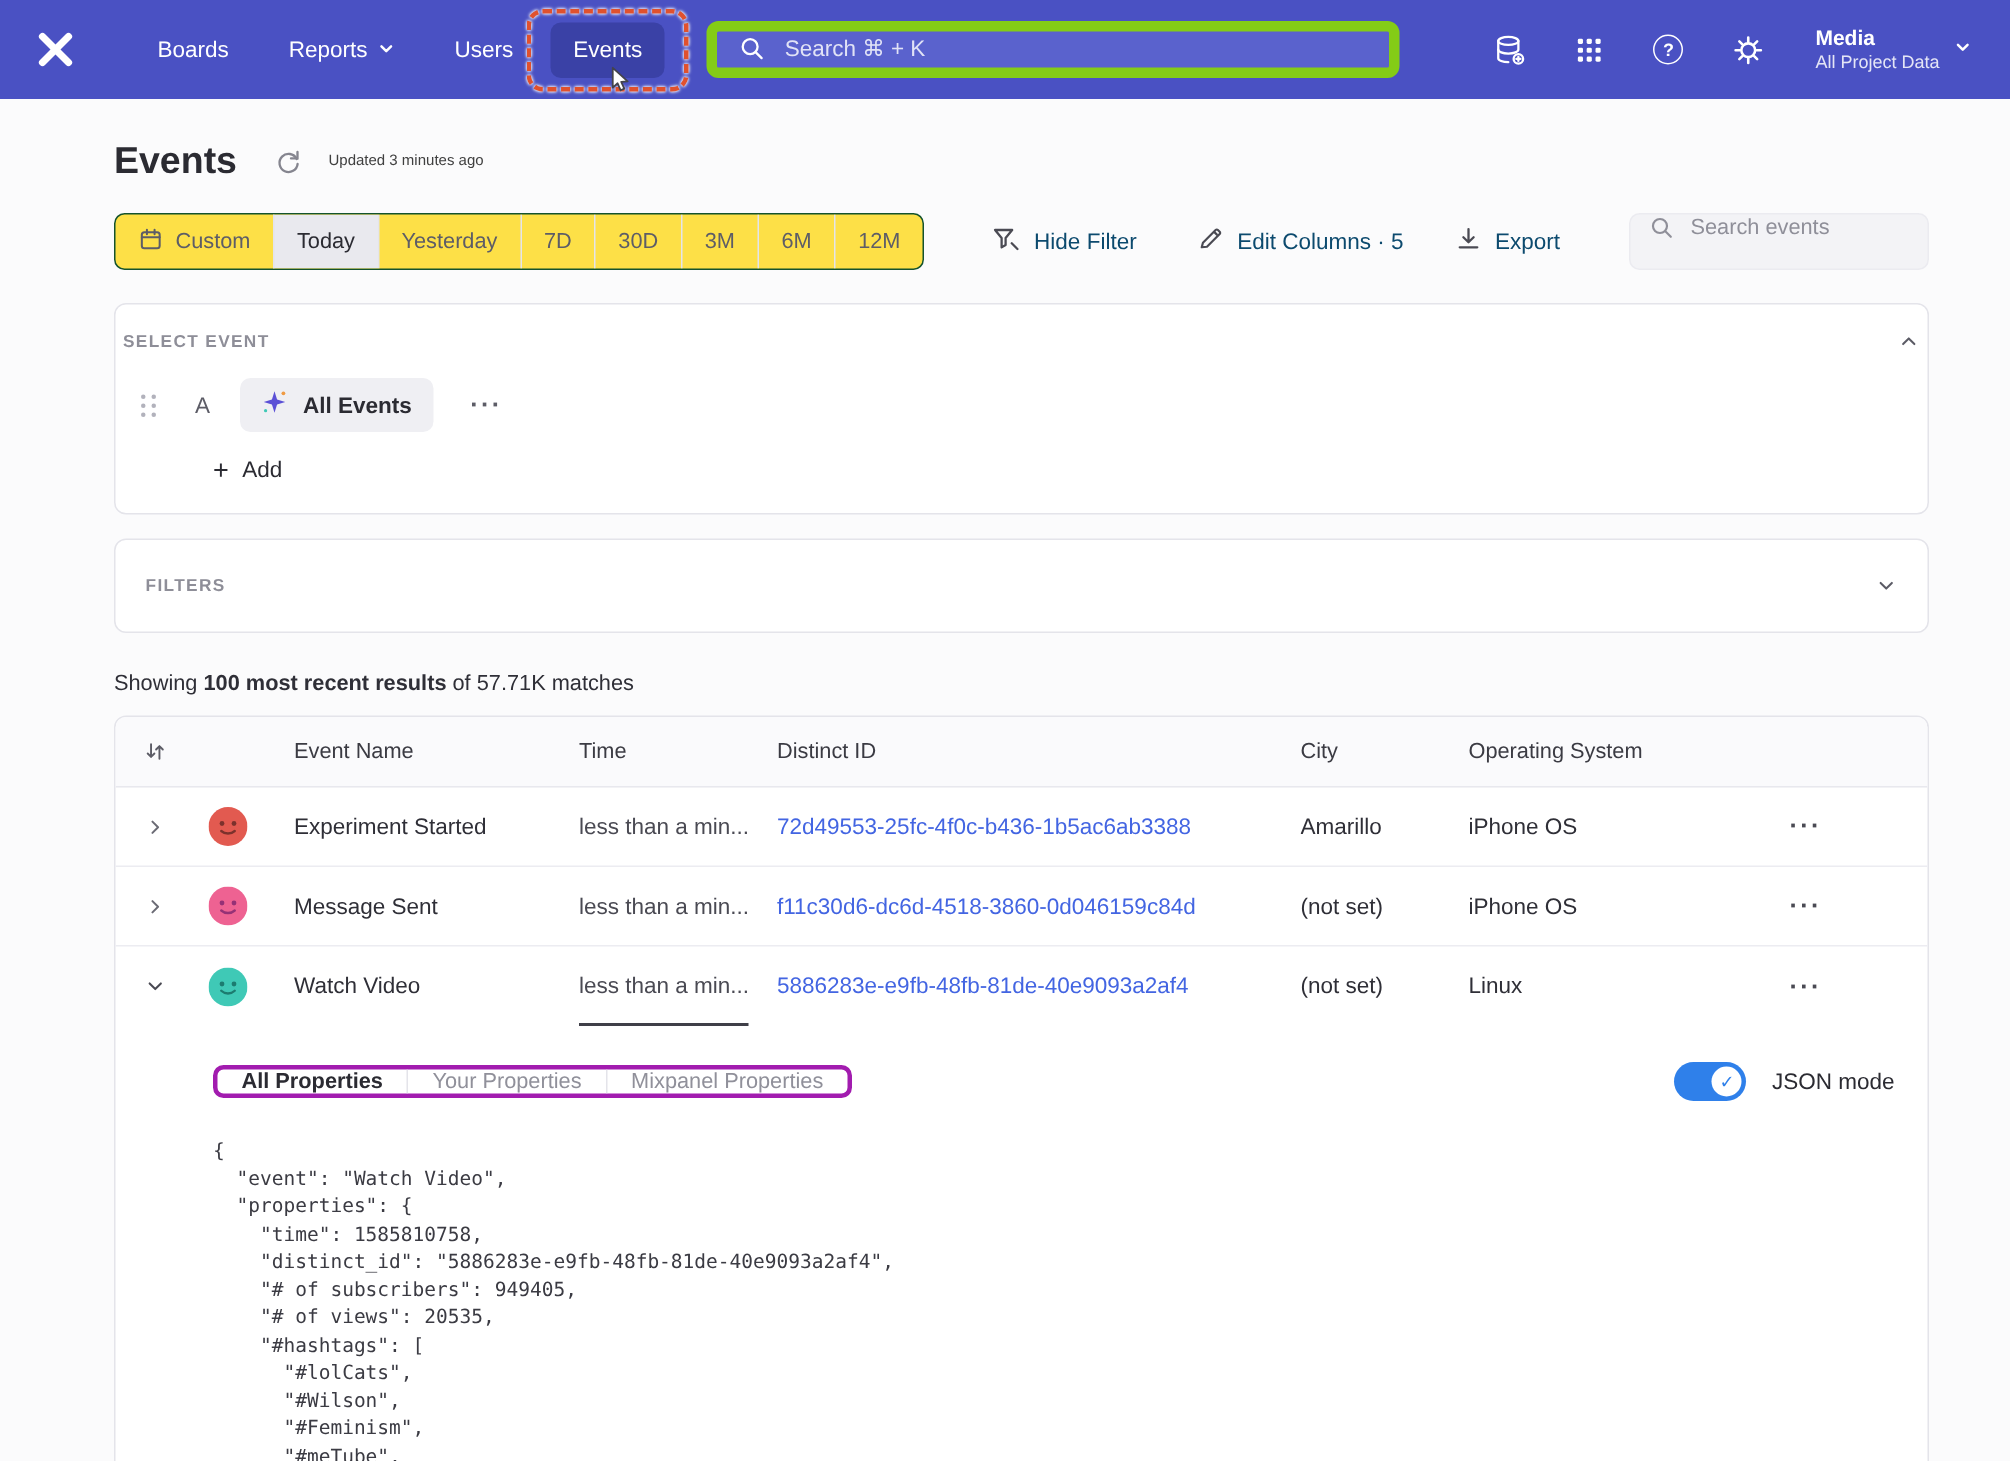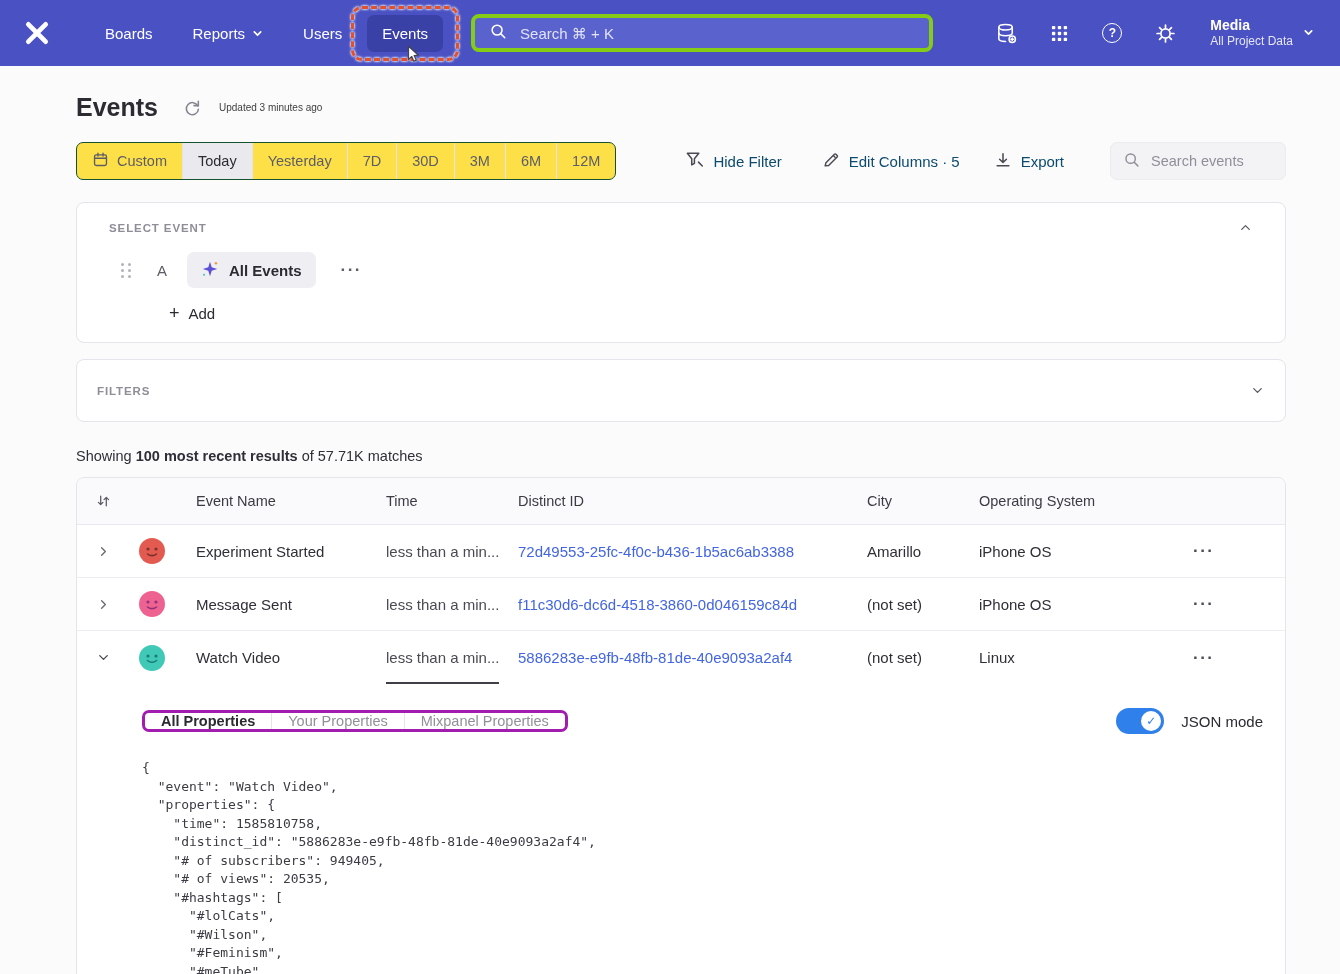--- a/index.html
+++ b/index.html
@@ -14,22 +14,22 @@
   .navbar { position:relative; display:flex; align-items:center; height:66px; background:#4a51c3; padding:0 26px 0 22px; }
   .logo { width:30px; height:30px; margin-right:38px; display:flex; align-items:center; justify-content:center; cursor:pointer; }
   .nav-items { display:flex; align-items:center; gap:10px; }
   .nav-item { position:relative; color:#fff; font-size:15px; padding:10px 15px; border-radius:7px; display:flex; align-items:center; gap:7px; cursor:pointer; white-space:nowrap; }
   .nav-item.active { background:#3a41a6; }
   .annotation-box { position:absolute; left:-16px; right:-16px; top:-9px; bottom:-9px;
     border:3px dashed #e0512e; border-radius:11px; pointer-events:none;
     filter:drop-shadow(0 0 1px rgba(255,255,255,.95)) drop-shadow(0 0 1px rgba(255,255,255,.8)); }
   .cursor { position:absolute; left:52%; bottom:-14px; }
 
-  .nav-search { display:flex; align-items:center; gap:11px; width:462px; height:38px; margin-left:28px;
-    background:#5a62cd; border:4px solid #84cc16; border-radius:8px; padding:2px 14px; }
+  .nav-search { display:flex; align-items:flex-start; gap:11px; width:462px; height:38px; margin-left:28px;
+    background:#5a62cd; border:7px solid #84cc16; border-radius:8px; padding:2px 14px; }
   .nav-search input { flex:1; background:transparent; border:0; outline:0; color:#fff; font-size:15px; font-family:inherit; }
   .nav-search input::placeholder { color:rgba(255,255,255,.82); }
 
   .nav-right { margin-left:auto; display:flex; align-items:center; gap:29px; }
   .icon-btn { width:24px; height:24px; display:flex; align-items:center; justify-content:center; cursor:pointer; }
   .help-badge { width:20px; height:20px; border:1.7px solid #fff; border-radius:50%; color:#fff; font-size:12px; font-weight:700; display:flex; align-items:center; justify-content:center; }
   .project { display:flex; align-items:center; gap:10px; color:#fff; margin-left:4px; cursor:pointer; }
   .project .name { font-size:14px; font-weight:700; line-height:17px; }
   .project .scope { font-size:12px; opacity:.85; line-height:15px; }
 
@@ -42,27 +42,27 @@
 
   .toolbar { display:flex; align-items:center; margin-top:20px; }
   .segmented { display:inline-flex; background:#fde047; border:1px solid #14532d; border-radius:7px; overflow:hidden; height:38px; }
   .seg-item { display:flex; align-items:center; gap:8px; padding:0 15px; font-size:14.5px; color:#5d5d67; border-left:1px solid #e4e4ea; cursor:pointer; white-space:nowrap; }
   .seg-item:first-child { border-left:0; }
   .seg-item.selected { background:#e9e9ee; color:#2b2b32; font-weight:500; }
   .tool-btn { display:flex; align-items:center; gap:9px; font-size:15px; font-weight:500; color:#0c4a6e; cursor:pointer; white-space:nowrap; }
   .tb1 { margin-left:auto; }
   .tb2 { margin-left:40px; }
   .tb3 { margin-left:34px; }
-  .search-events { display:flex; align-items:center; gap:9px; width:176px; height:38px; border-radius:7px;
+  .search-events { display:flex; align-items:flex-start; gap:9px; width:200px; height:38px; border-radius:7px;
     background:#f3f3f6; border:1px solid #ebebf0; padding:0 12px; margin-left:46px; color:#8f8f99; }
   .search-events input { flex:1; min-width:0; background:transparent; border:0; outline:0; font-size:14.5px; font-family:inherit; color:#3b3b43; }
   .search-events input::placeholder { color:#8f8f99; }
 
   .card { background:#fff; border:1px solid #e4e4ea; border-radius:8px; }
-  .select-card { margin-top:22px; padding:17px 32px 20px; }
+  .select-card { margin-top:22px; padding:17px 5px 20px; }
   .card-head { display:flex; align-items:center; }
   .card-title { font-size:11.5px; font-weight:700; letter-spacing:.9px; color:#8e8e98; }
   .chev-btn { margin-left:auto; display:flex; cursor:pointer; }
 
   .event-row { display:flex; align-items:center; margin-top:17px; }
   .drag { display:grid; grid-template-columns:repeat(2,4px); gap:3px 3px; margin-left:12px; cursor:grab; }
   .drag i { width:3px; height:3px; border-radius:50%; background:#b2b2bc; }
   .row-letter { width:14px; text-align:center; margin-left:23px; font-size:15px; color:#5d5d67; }
   .event-pill { display:flex; align-items:center; gap:10px; height:36px; padding:0 14px; background:#efeff3; border-radius:7px; margin-left:18px; font-size:15px; font-weight:700; color:#2b2b32; cursor:pointer; }
   .overflow-dots { margin-left:25px; color:#5d5d67; font-size:17px; font-weight:700; letter-spacing:1.5px; cursor:pointer; }

